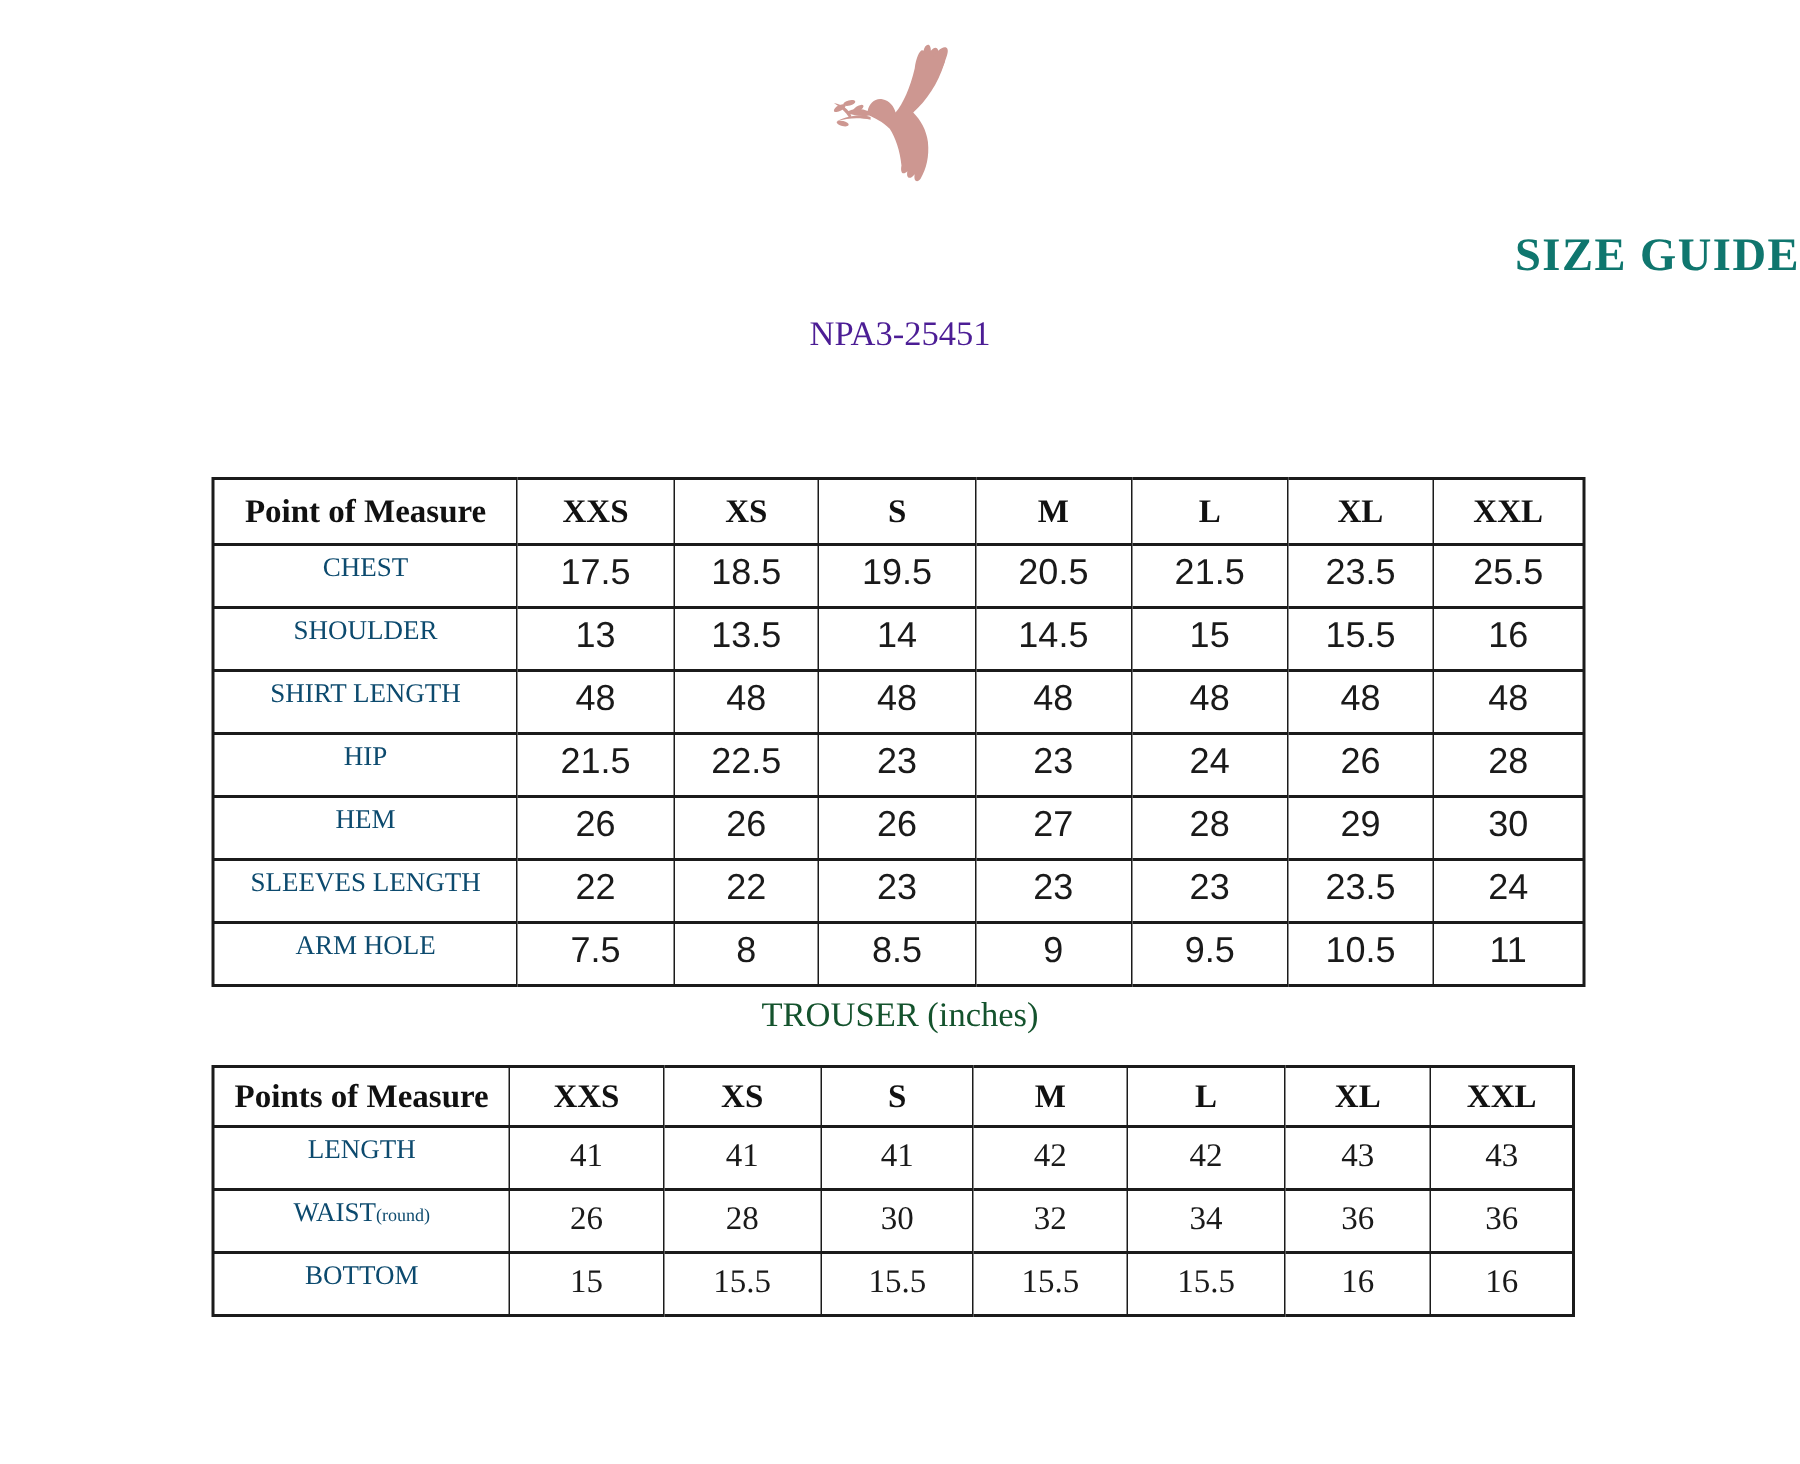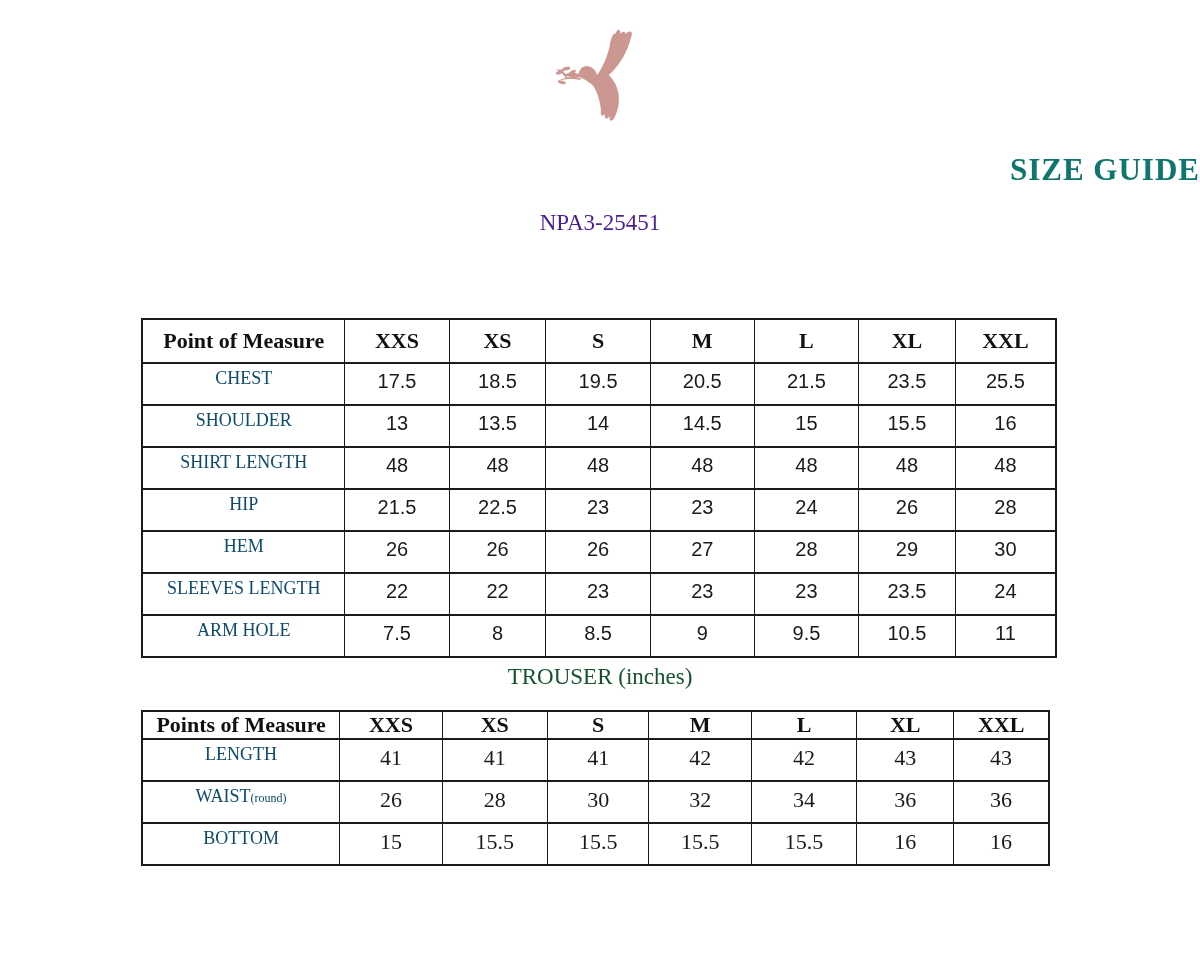--- a/index.html
+++ b/index.html
@@ -78,21 +78,21 @@
   th, td {
     border-left: 1px solid #1b1b1b;
     border-right: 1px solid #1b1b1b;
     border-top: 2px solid #1b1b1b;
     border-bottom: 2px solid #1b1b1b;
     text-align: center;
     padding: 0;
     overflow: hidden;
   }
   thead tr { height: 44px; }
-  #trouser-table thead tr { height: 28px; }
+  #trouser-table thead tr { height: 40px; }
   tbody tr { height: 42px; }
   th {
     font-family: "Liberation Serif", serif;
     font-size: 22px;
     font-weight: bold;
     vertical-align: middle;
     color: #111111;
   }
   td.label-cell {
     font-family: "Liberation Serif", serif;
@@ -104,21 +104,21 @@
   td.label-cell .label-suffix {
     font-size: 12px;
   }
   td.value-cell {
     vertical-align: middle;
     padding-bottom: 5px;
     color: #1a1a1a;
   }
   #shirt-table td.value-cell {
     font-family: "Liberation Sans", sans-serif;
-    font-size: 20px;
+    font-size: 24px;
   }
   #trouser-table td.value-cell {
     font-family: "Liberation Serif", serif;
     font-size: 22px;
   }
 </style>
 </head>
 <body>
 
 <div class="page">

